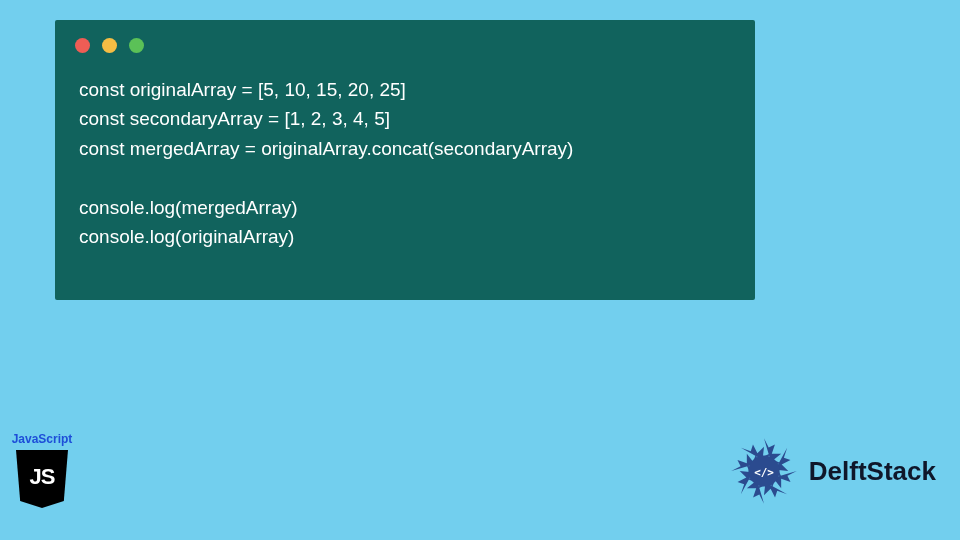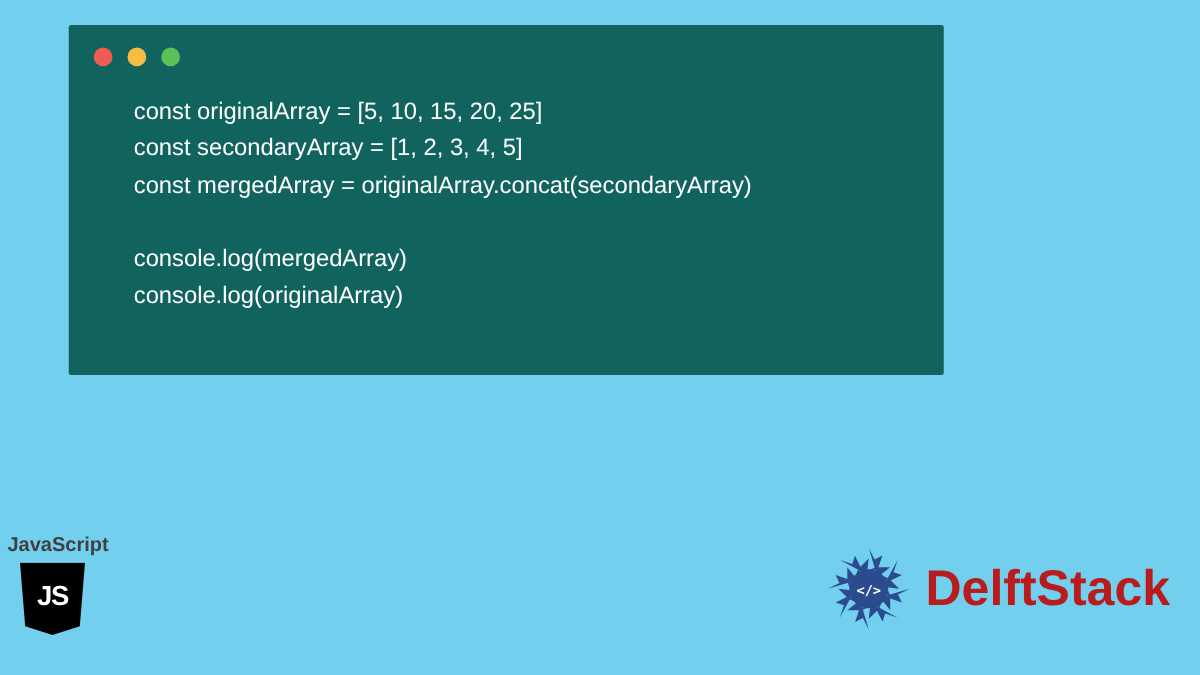--- a/index.html
+++ b/index.html
@@ -33,33 +33,32 @@
     .dot-red { background: #ee5d55; }
     .dot-yellow { background: #f5bd44; }
     .dot-green { background: #5bc157; }
     .code-content {
       padding: 12px 24px 20px 24px;
       color: #ffffff;
       font-size: 19px;
       line-height: 1.55;
       font-family: -apple-system, BlinkMacSystemFont, "Segoe UI", sans-serif;
       white-space: pre;
-      margin-left: 28px;
     }
     .js-badge {
       position: absolute;
       left: 6px;
       bottom: 32px;
       width: 72px;
       text-align: center;
     }
     .js-label {
-      font-size: 16px;
+      font-size: 12px;
       font-weight: bold;
-      color: #404040;
+      color: #1d4ed8;
       margin-bottom: 4px;
     }
     .js-shield {
       width: 52px;
       height: 58px;
       margin: 0 auto;
       background: #000000;
       position: relative;
       clip-path: polygon(0 0, 100% 0, 92% 88%, 50% 100%, 8% 88%);
       display: flex;
@@ -82,23 +81,23 @@
       align-items: center;
       gap: 6px;
     }
     .delft-mandala {
       width: 78px;
       height: 78px;
       position: relative;
     }
     .delft-mandala svg { width: 100%; height: 100%; }
     .delft-text {
-      font-size: 40px;
+      font-size: 26px;
       font-weight: 600;
-      color: #b91c1c;
+      color: #0f172a;
       font-family: "Segoe UI", Arial, sans-serif;
       text-align: right;
     }
   </style>
 </head>
 <body>
 
 <div class="code-window">
   <div class="traffic-lights">
     <div class="dot dot-red"></div>

